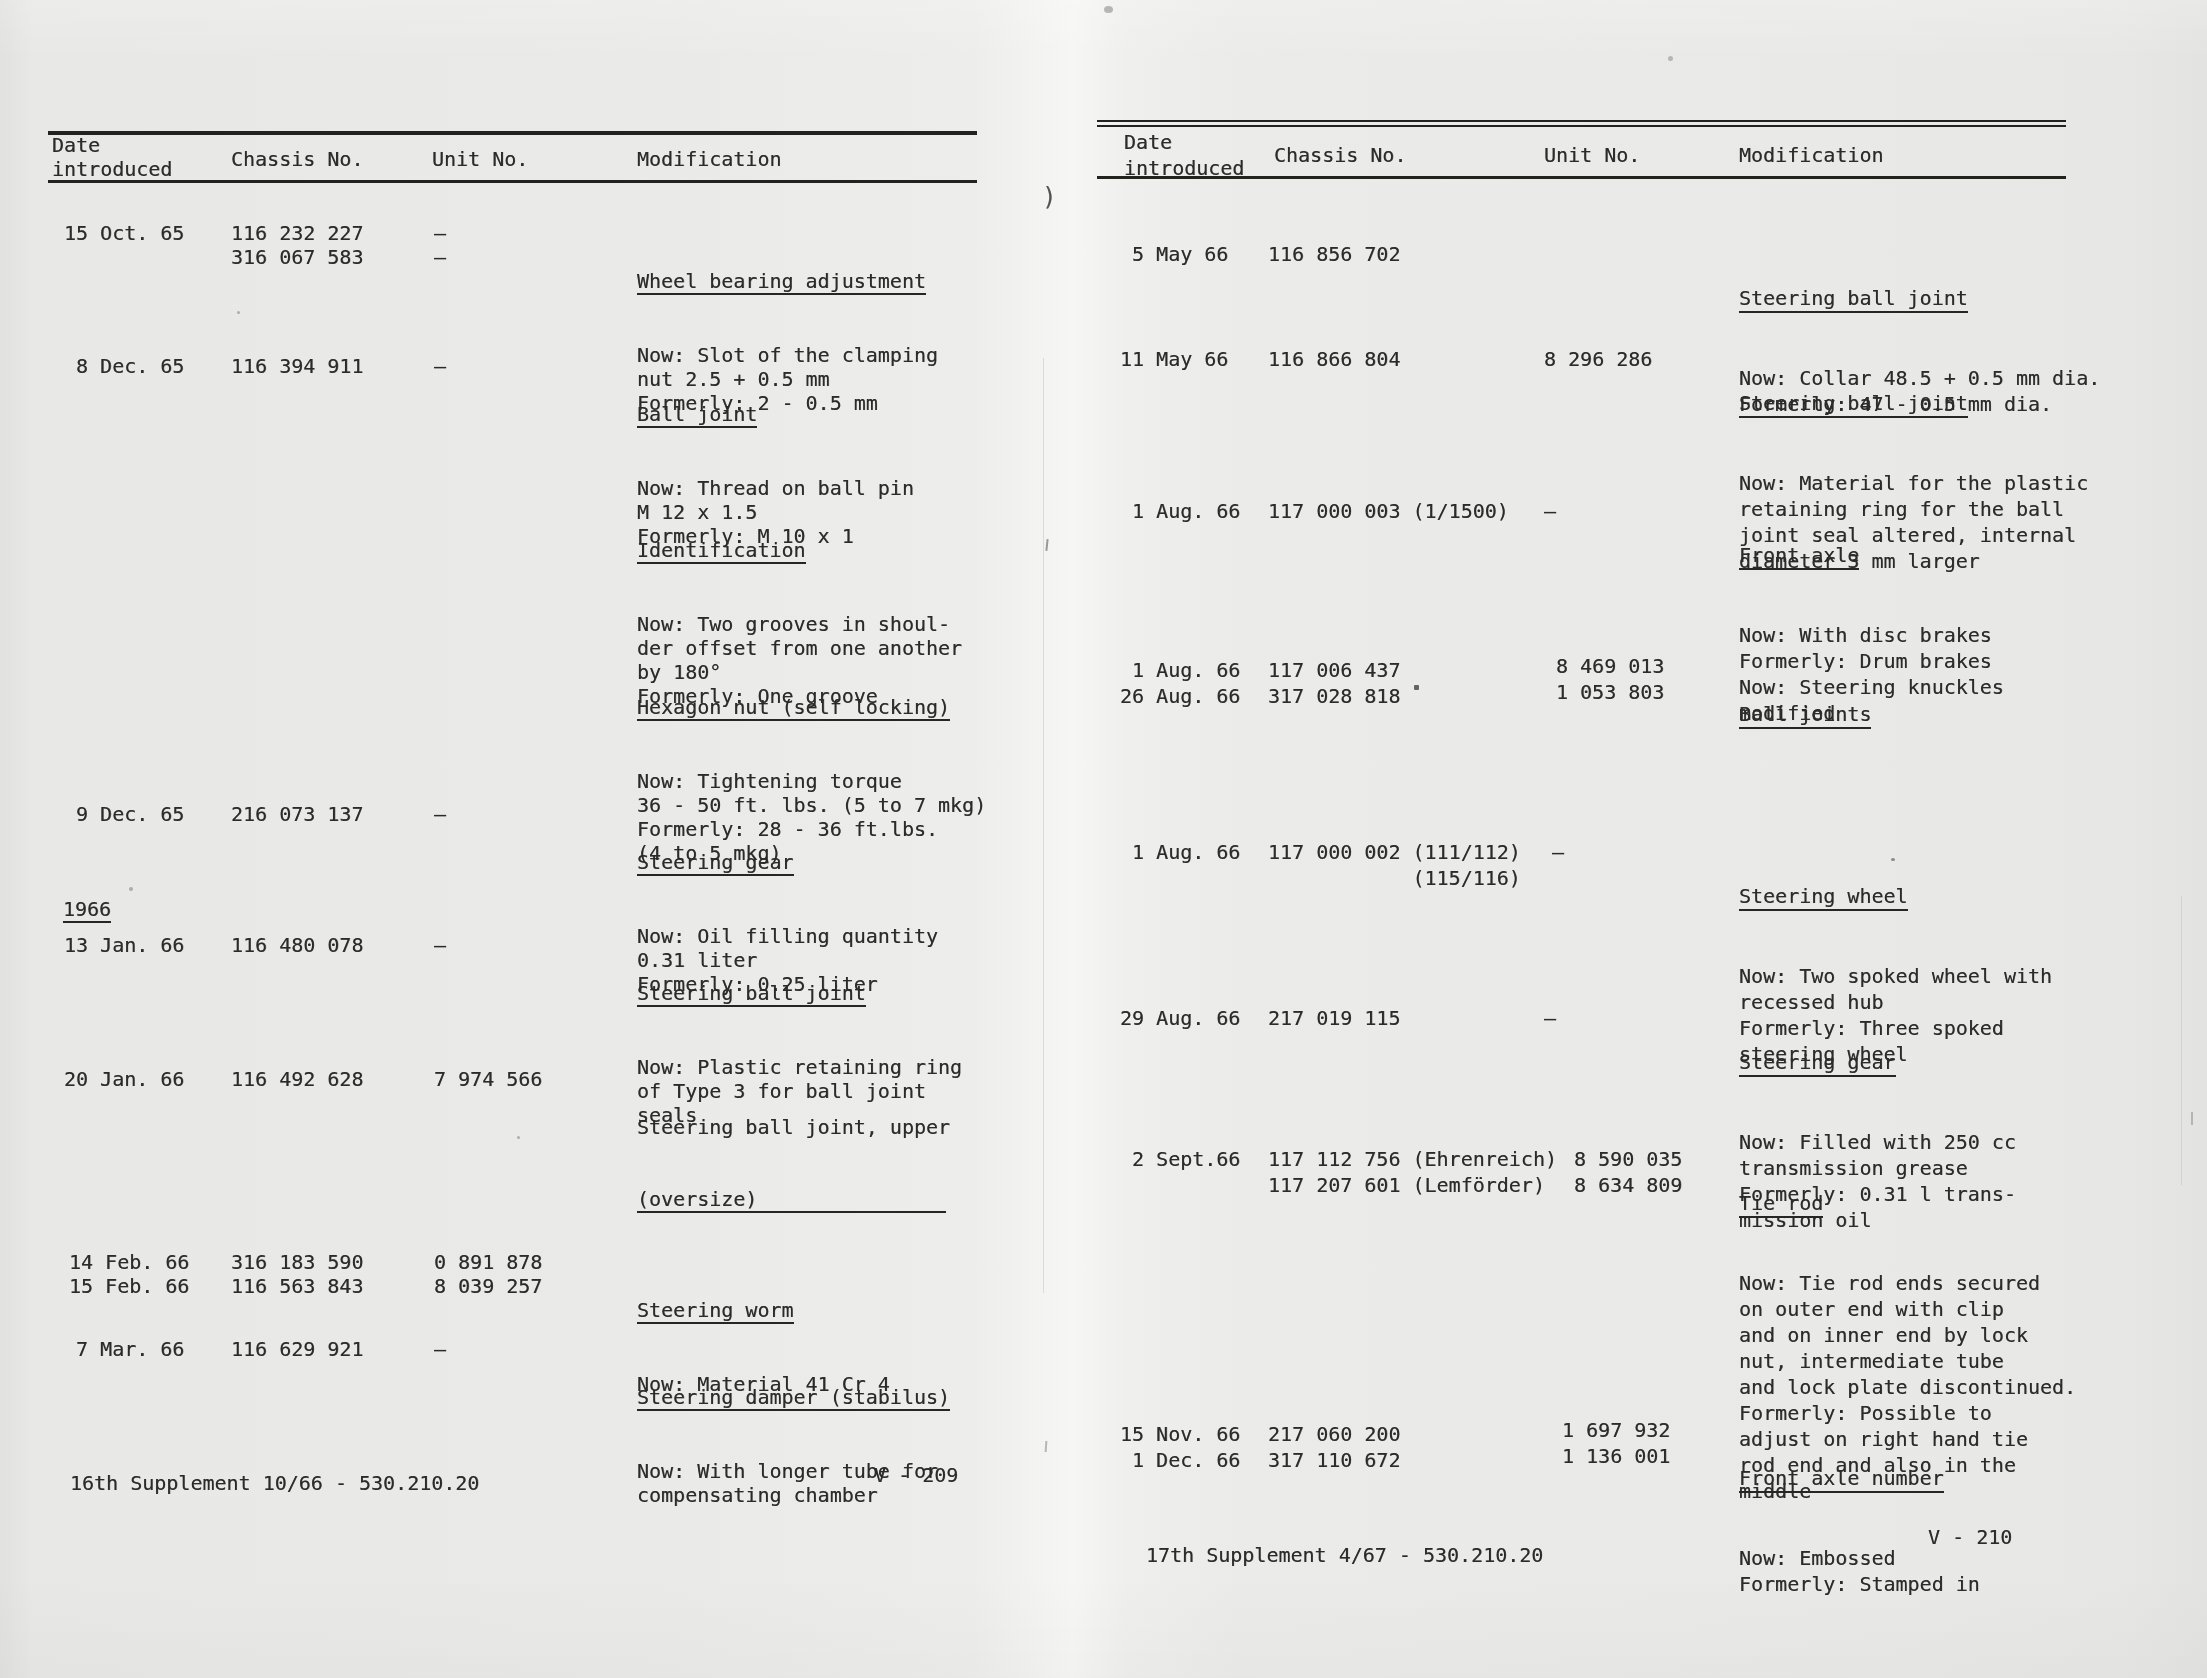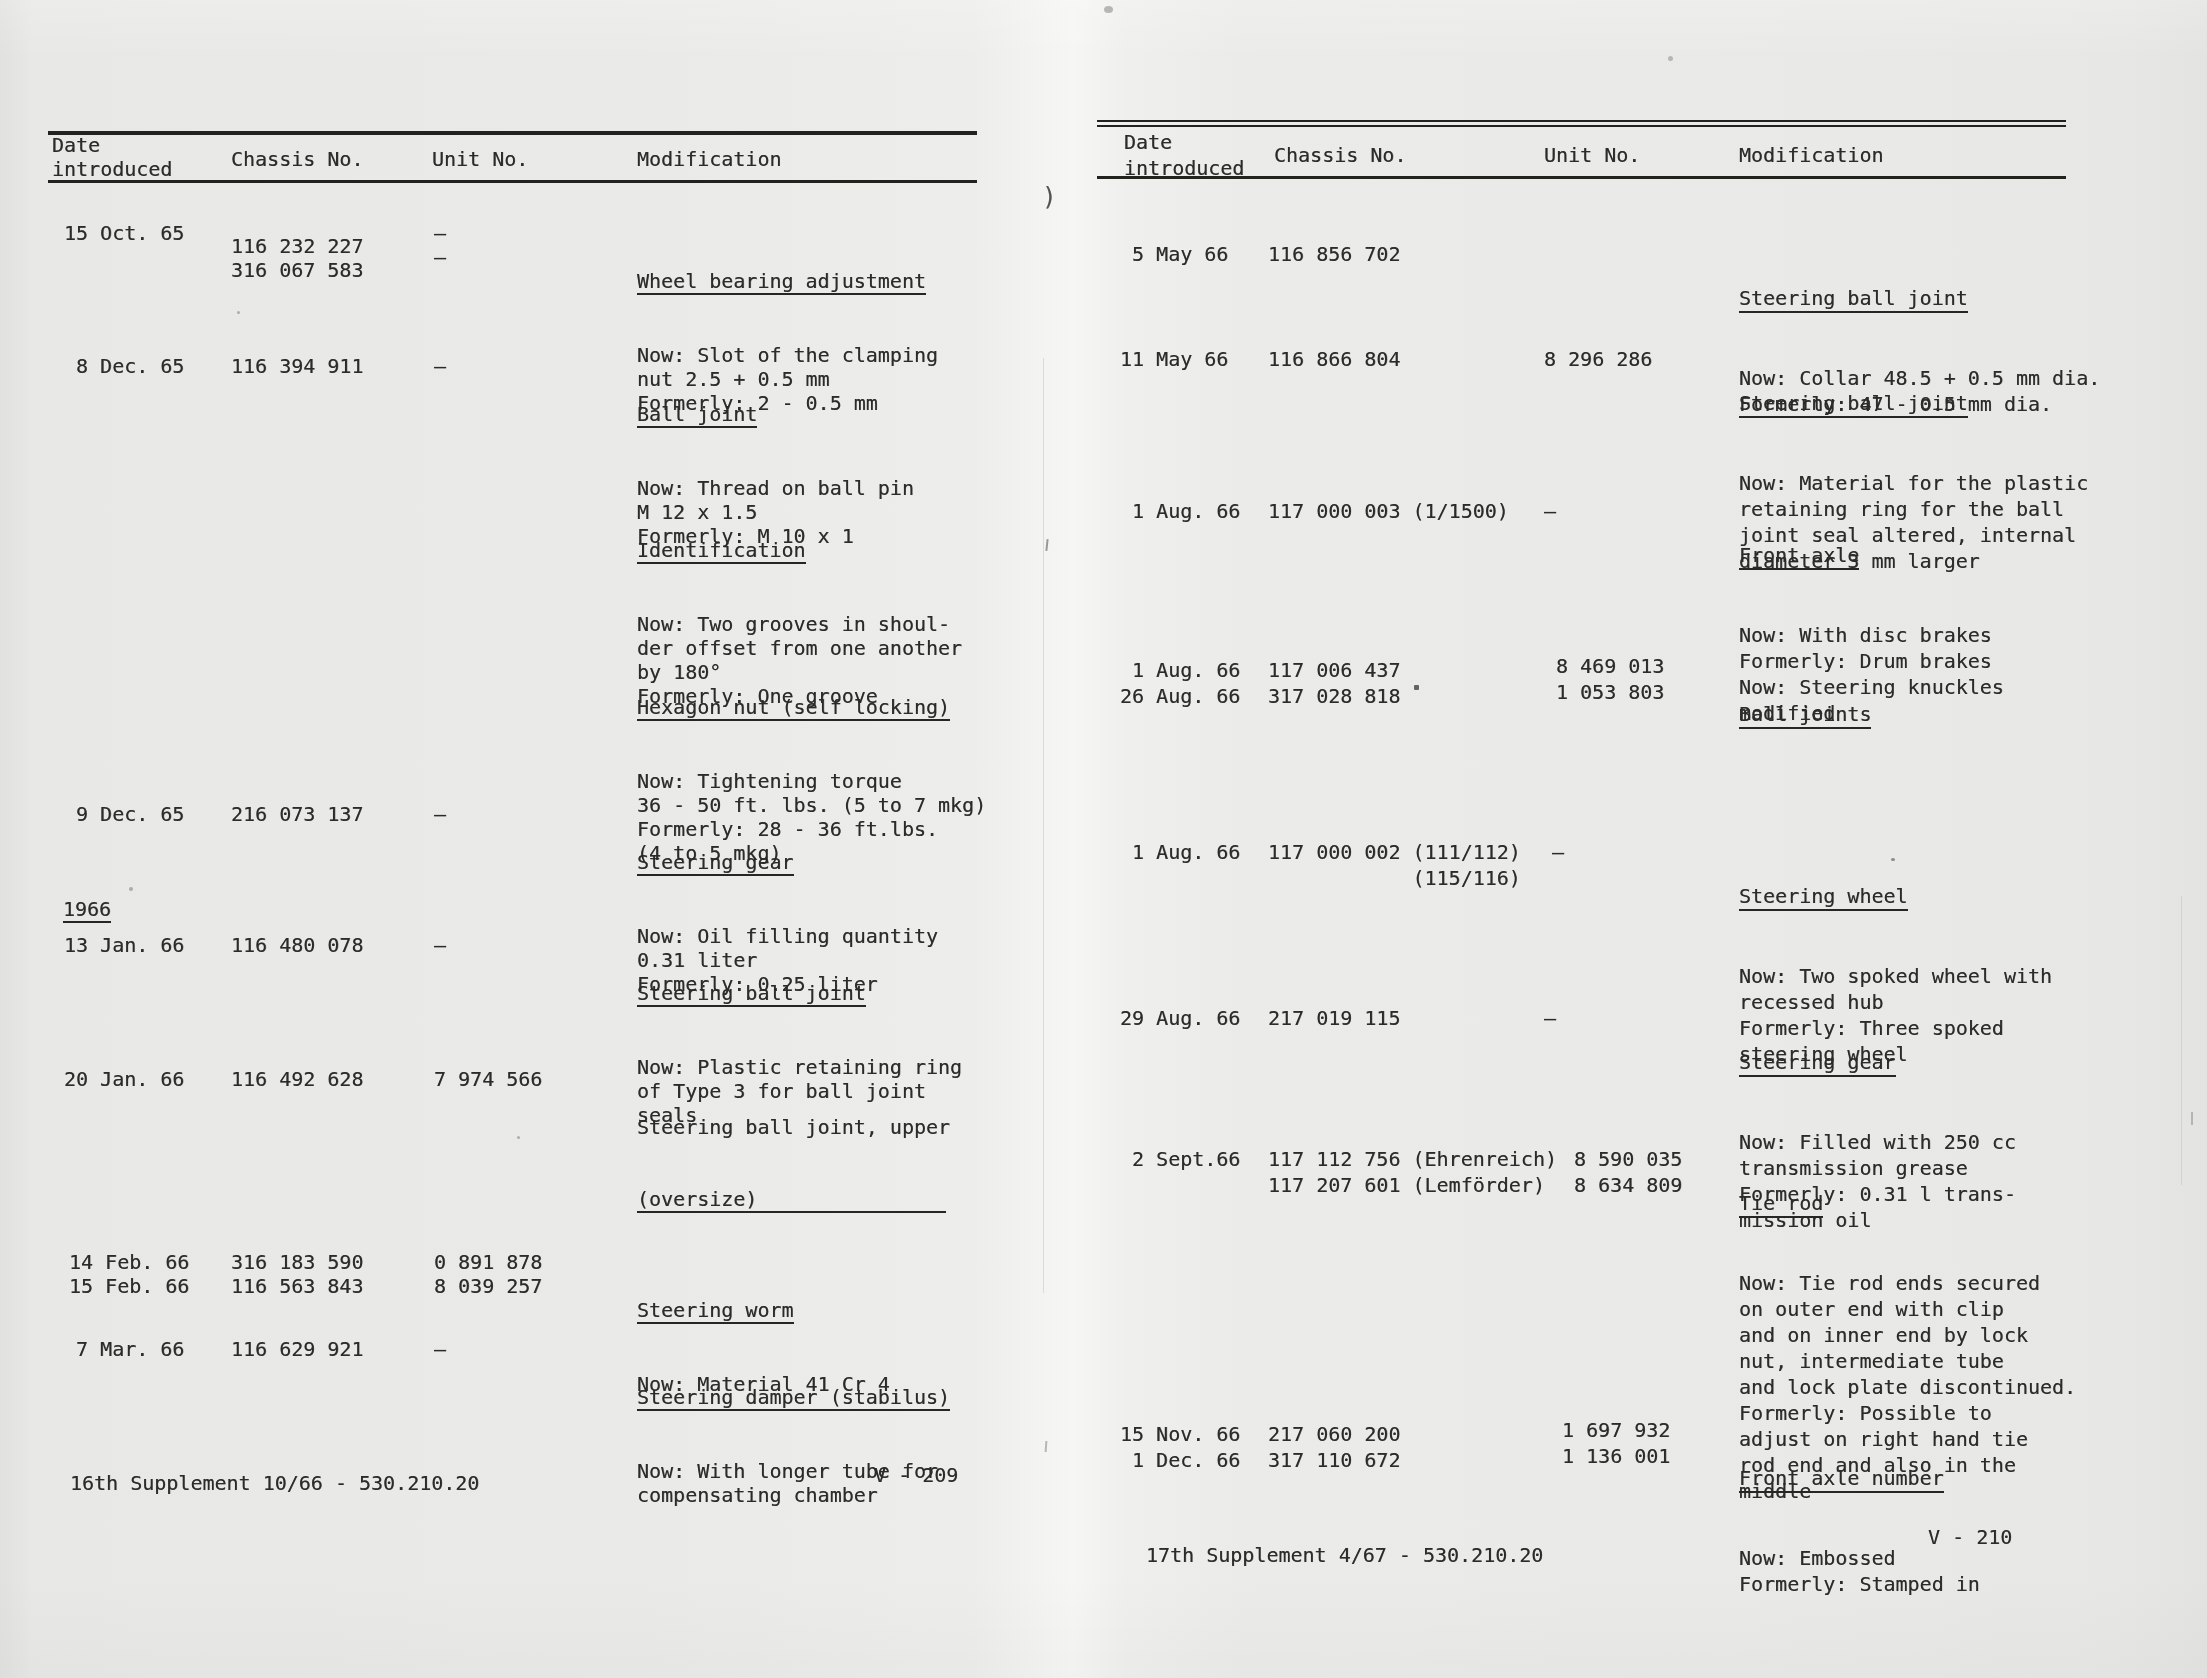--- a/index.html
+++ b/index.html
@@ -31,21 +31,21 @@
     <div class="rule" style="left:48px;top:131px;width:929px;height:4px;"></div>
     <div class="rule" style="left:48px;top:180px;width:929px;height:3px;"></div>
 
     <div class="t lp" style="left:52px;top:133px;">Date
 introduced</div>
     <div class="t lp" style="left:231px;top:147px;">Chassis No.</div>
     <div class="t lp" style="left:432px;top:147px;">Unit No.</div>
     <div class="t lp" style="left:637px;top:147px;">Modification</div>
 
     <div class="t lp" style="left:64px;top:221px;">15 Oct. 65</div>
-    <div class="t lp" style="left:231px;top:234px;">116 232 227
+    <div class="t lp" style="left:231px;top:221px;">116 232 227
 316 067 583</div>
     <div class="t lp" style="left:434px;top:221px;">–
 –</div>
     <div class="t lp mod" style="left:637px;top:221px;">
       <div class="ut"><span>Wheel bearing adjustment</span></div>
       <div>Now: Slot of the clamping
 nut 2.5 + 0.5 mm
 Formerly: 2 - 0.5 mm</div>
     </div>
 

